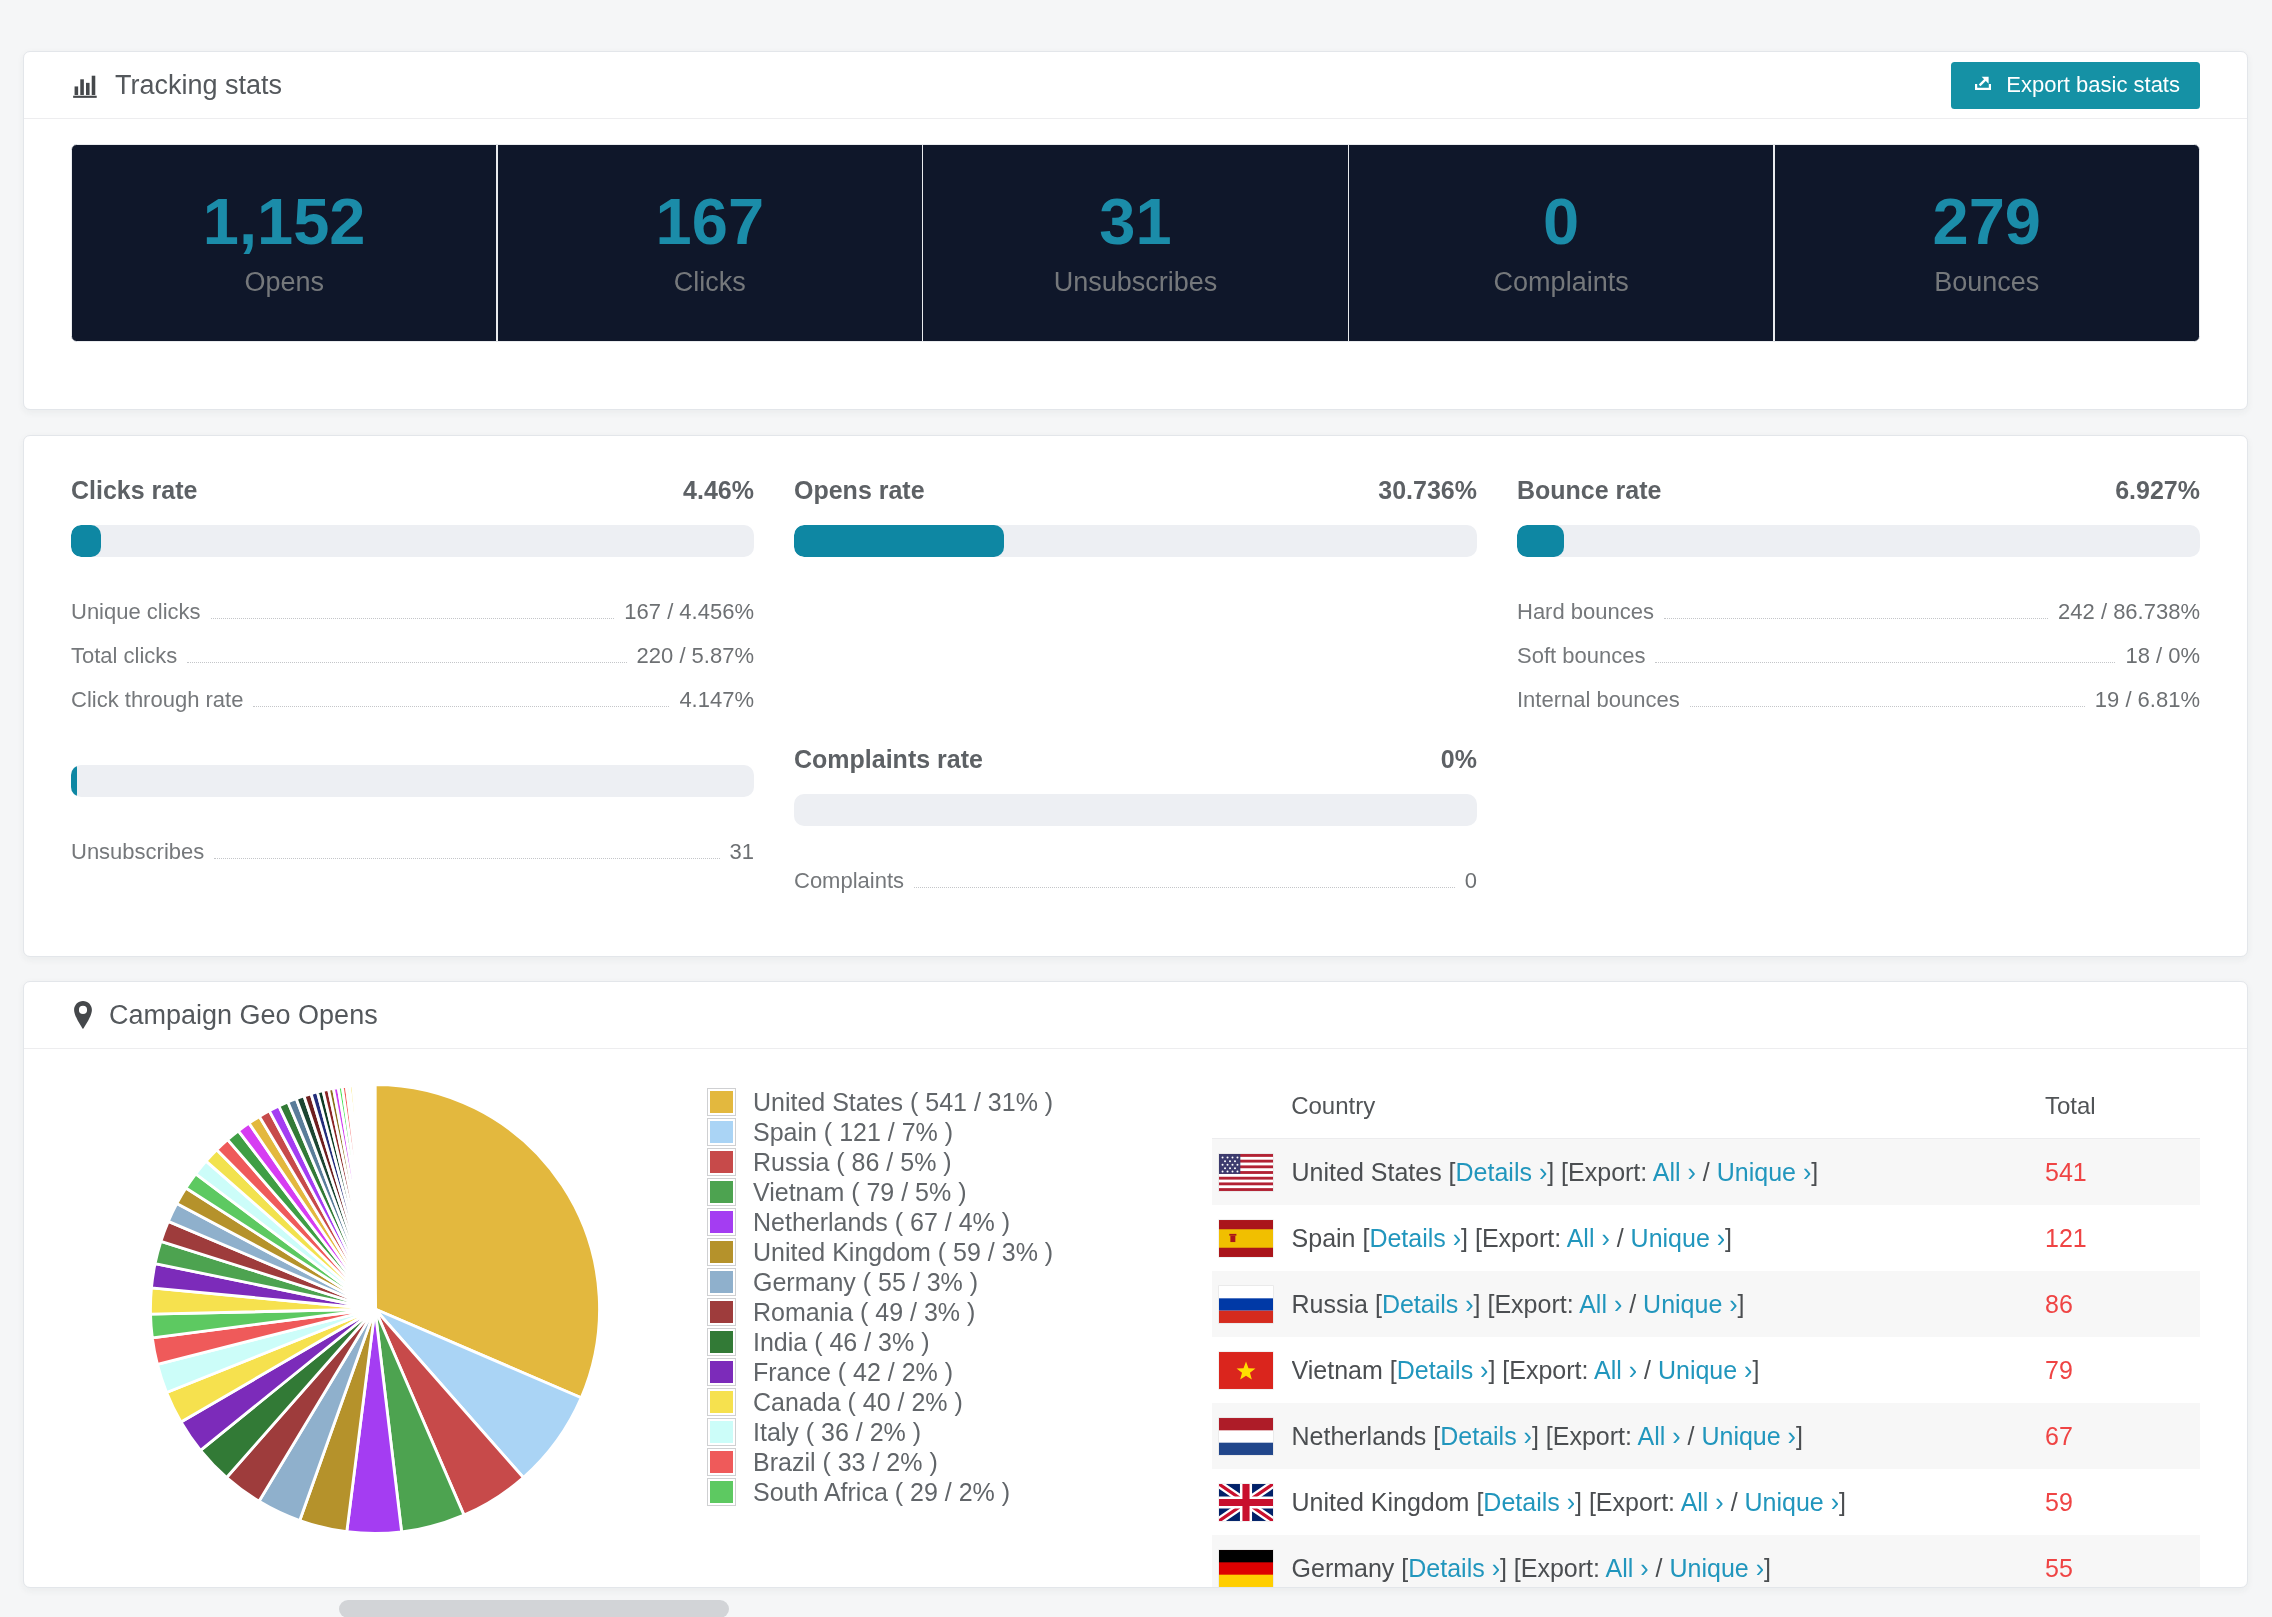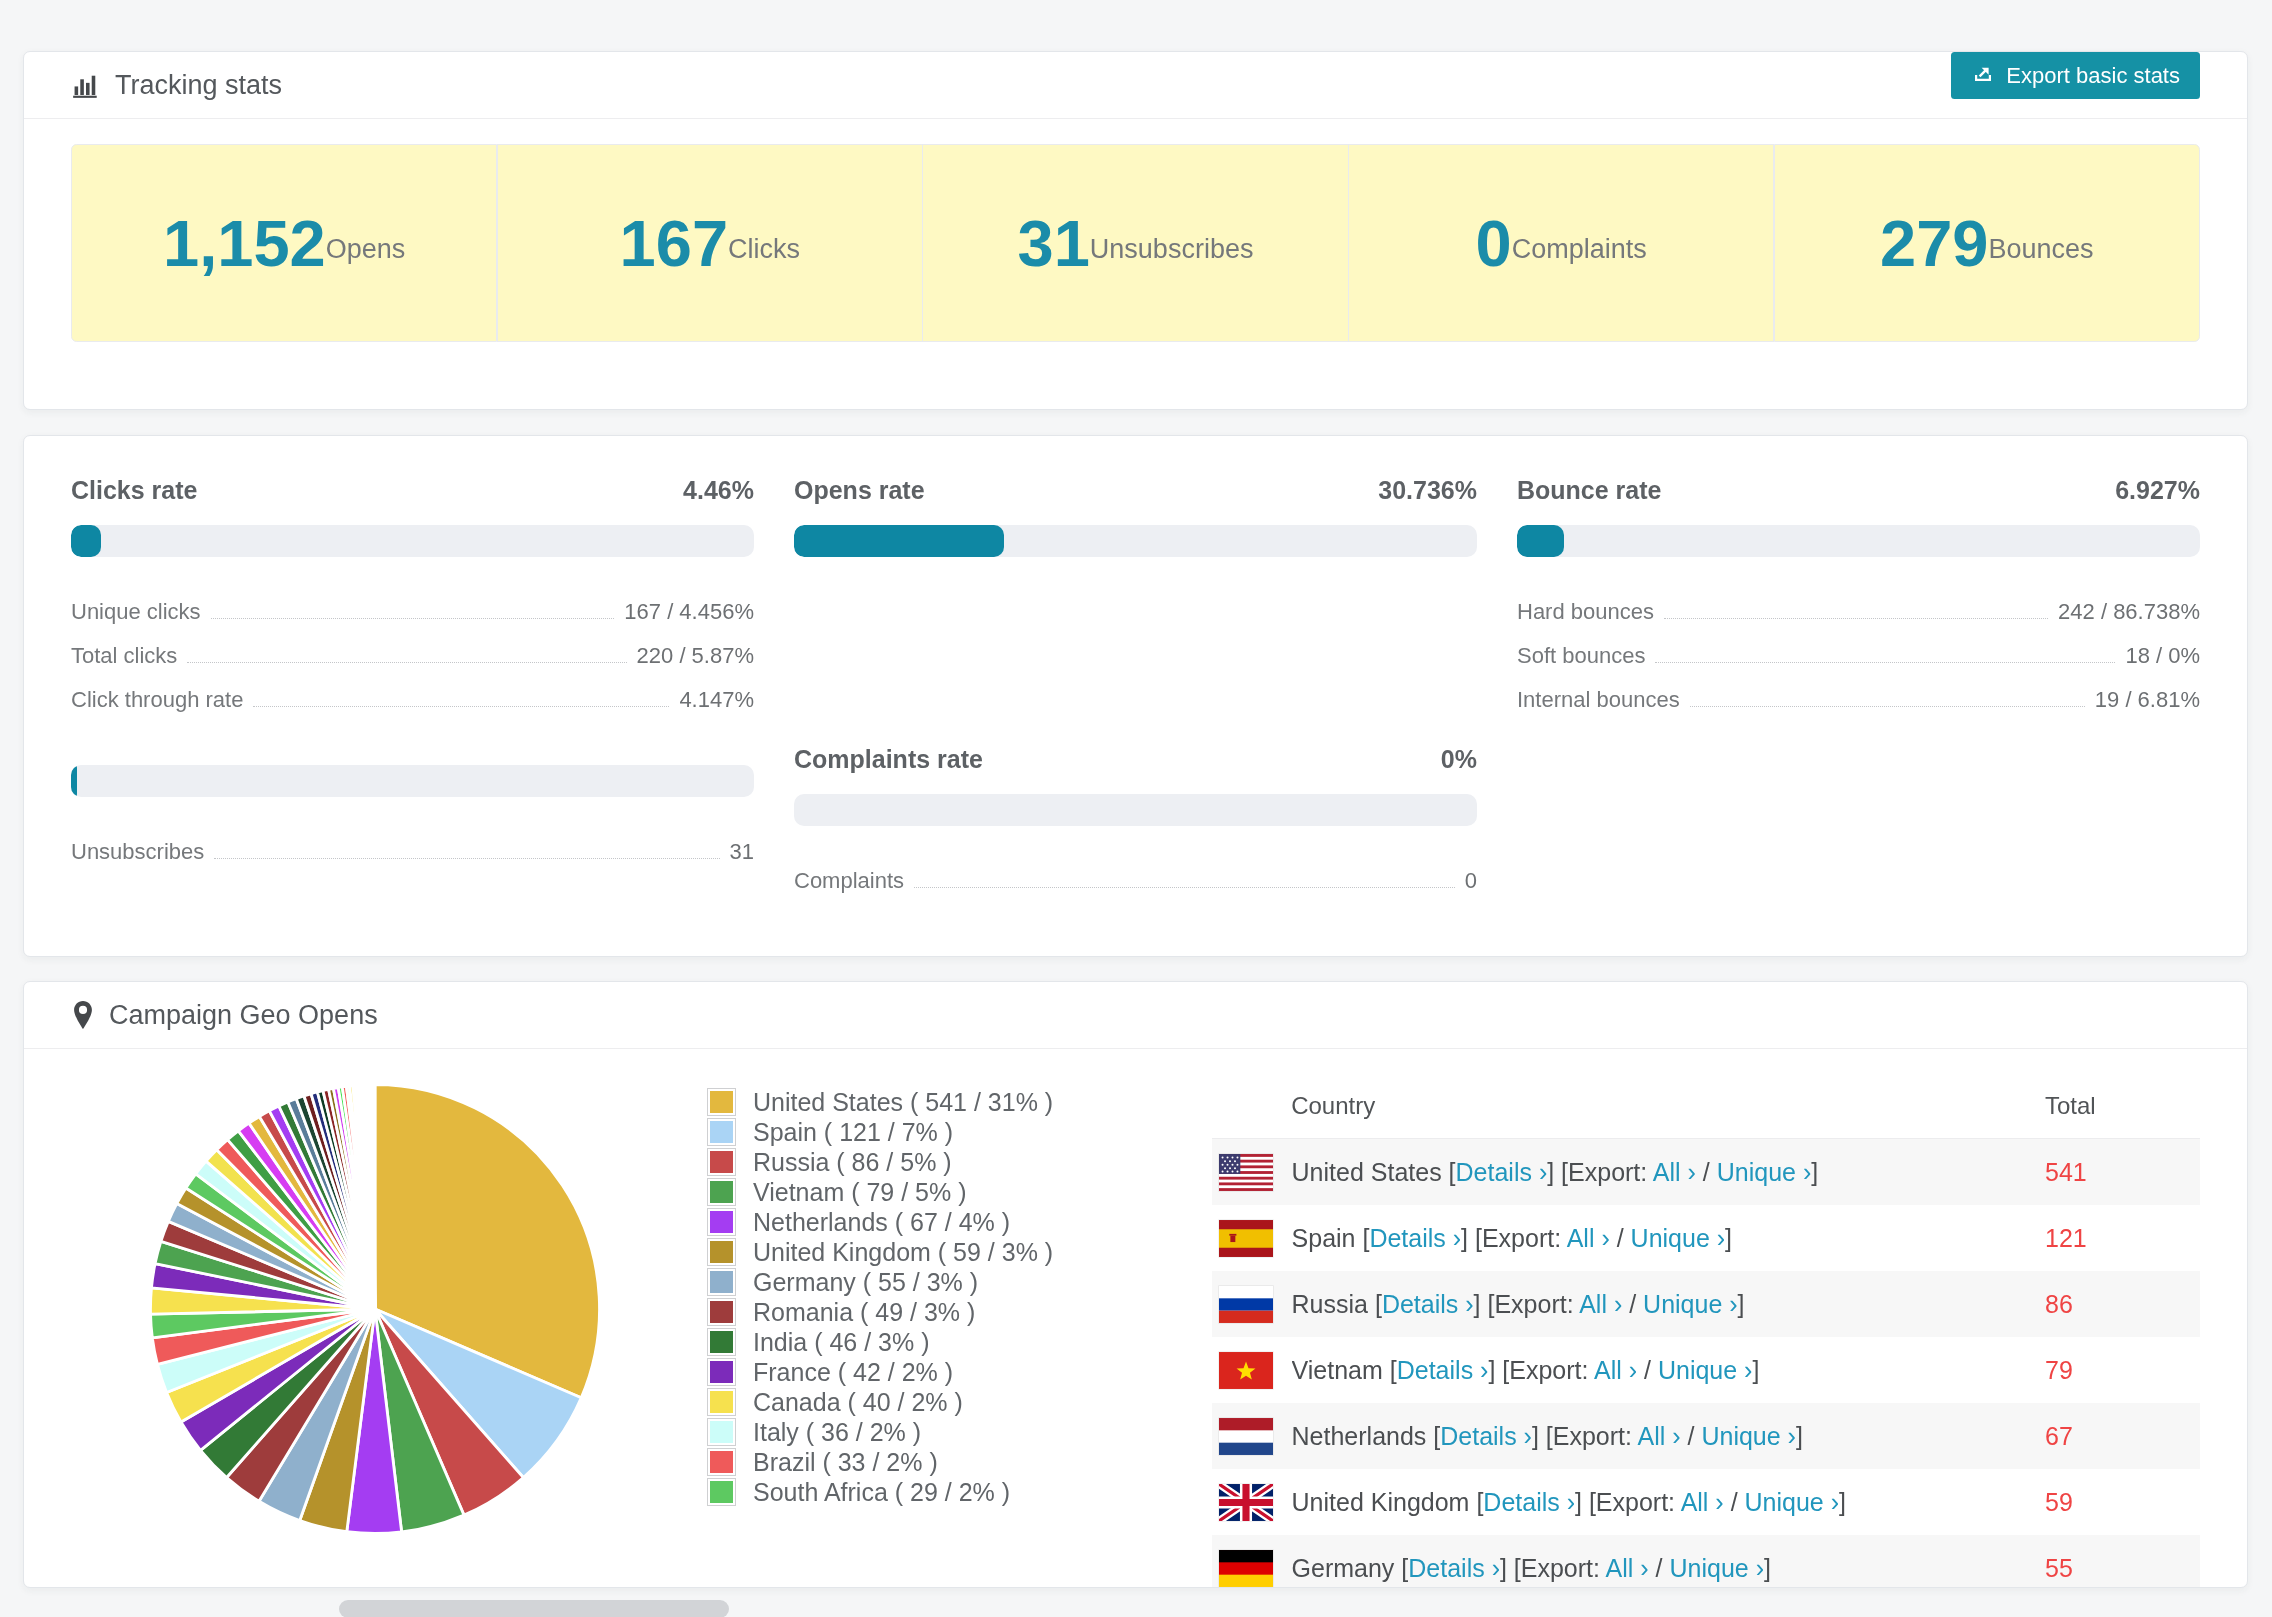--- a/index.html
+++ b/index.html
@@ -13,36 +13,36 @@
     position:absolute;left:23px;width:2225px;background:#fff;
     border:0.7px solid #e3e6ea;border-radius:7px;
     box-shadow:0 2.1px 7px rgba(40,50,60,.05);
     box-sizing:border-box;
   }
   #card-tracking{top:51px;height:359px;}
   #card-rates{top:435px;height:522px;padding:40px 47px;}
   #card-geo{top:981px;height:607px;overflow:hidden;}
 
   .card-header{
-    height:66px;padding:0 47px;display:flex;
+    height:66px;padding:0 47px;display:flex;align-items:center;
     justify-content:space-between;border-bottom:0.7px solid #ededef;gap:48px;
   }
   .card-title{display:flex;align-items:center;gap:14px;font-size:27px;color:#54585c;}
   .card-title svg{display:block;}
 
   .export-btn{
     display:flex;align-items:center;gap:11.3px;border:none;cursor:pointer;
     background:#1591a5;color:#fff;font-family:inherit;font-size:22px;
     height:47px;padding:0 20px;border-radius:3.5px;
   }
 
   .stats-row{margin:25.4px 47px 0;display:flex;}
   .stat-box{
-    flex:1;margin-left:-0.7px;height:196px;background:#fef9c3;
-    border:0.7px solid #e9ebee;display:flex;flex-direction:row;
+    flex:1;margin-left:-0.7px;height:196px;background:#0f172a;
+    border:0.7px solid #e9ebee;display:flex;flex-direction:column;
     align-items:center;justify-content:center;
   }
   .stat-box:first-child{margin-left:0;border-radius:5.6px 0 0 5.6px;}
   .stat-box:last-child{border-radius:0 5.6px 5.6px 0;}
   .stat-value{font-size:65px;font-weight:700;color:#1b8ca9;letter-spacing:0px;line-height:1;}
   .stat-label{font-size:27px;color:#75787b;margin-top:12.7px;}
 
   .rates-grid{display:grid;grid-template-columns:repeat(3,1fr);column-gap:40px;row-gap:32px;}
   .rate-head{display:flex;justify-content:space-between;align-items:baseline;
     font-size:25px;font-weight:700;color:#5d6165;}

